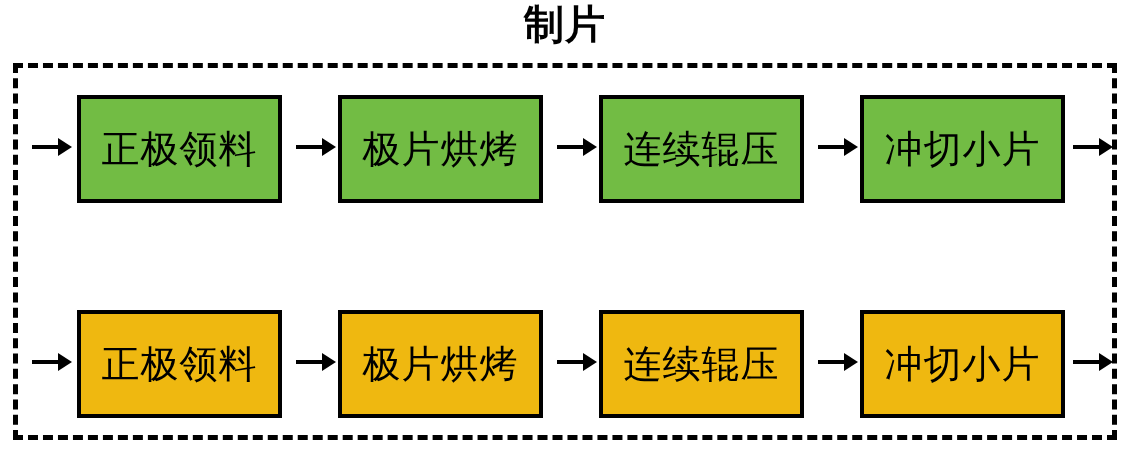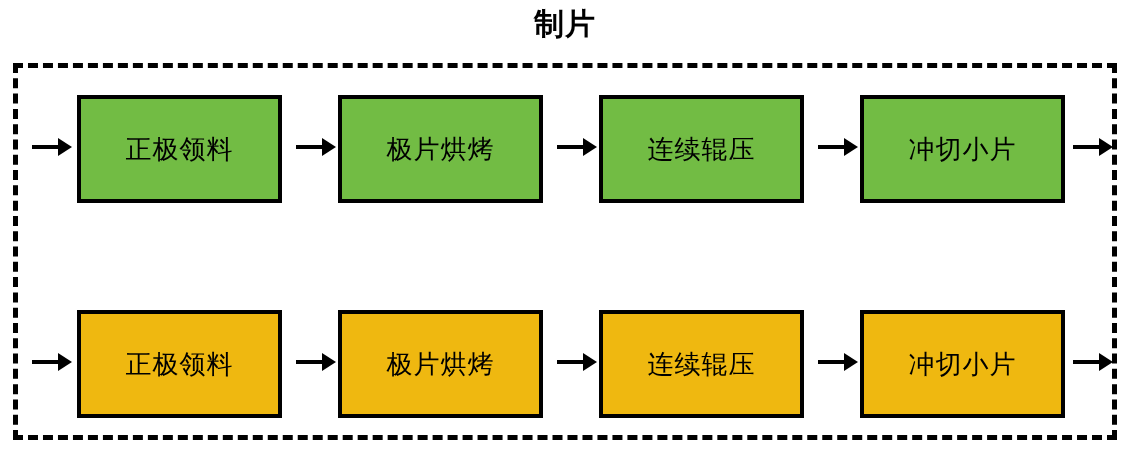--- a/index.html
+++ b/index.html
@@ -15,21 +15,21 @@
     overflow: hidden;
   }
 
   
   #diagram-title {
     position: absolute;
     left: 0;
     top: 6px;
     width: 1130px;
     text-align: center;
-    font-size: 30px;
+    font-size: 40px;
     font-weight: bold;
     color: #000000;
     line-height: 36px;
     letter-spacing: 1px;
     white-space: nowrap;
   }
 
   
   #process-group {
     position: absolute;
@@ -90,21 +90,21 @@
   
   .process-box {
     flex: 0 0 auto;
     width: 205px;
     height: 108px;
     box-sizing: border-box;
     border: 4px solid #000000;
     display: flex;
     align-items: center;
     justify-content: center;
-    font-size: 26px;
+    font-size: 38px;
     color: #000000;
     letter-spacing: 1px;
     white-space: nowrap;
   }
   .box-green  { background: #72BC44; }
   .box-orange { background: #EFB810; }
 </style>
 </head>
 <body>
 

